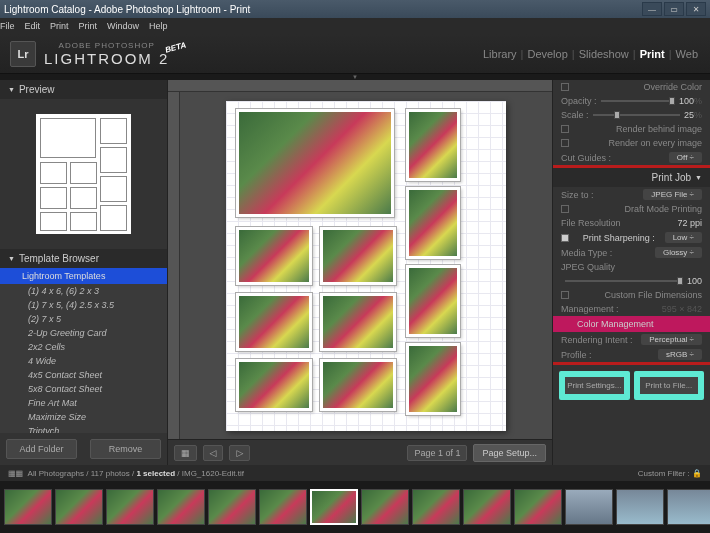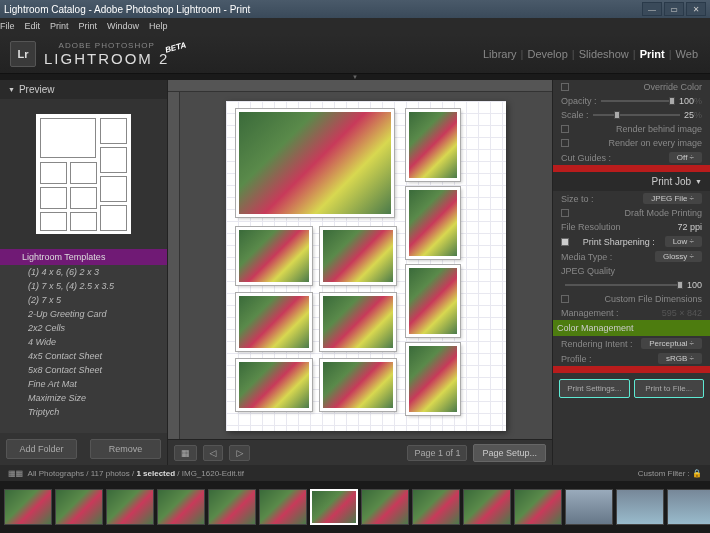--- a/index.html
+++ b/index.html
@@ -31,56 +31,56 @@
 
 .left { width: 168px; background: #333; display: flex; flex-direction: column; border-right: 1px solid #222; }
 .panel-head { background: #2a2a2a; padding: 4px 8px; font-size: 10px; color: #ccc; display: flex; align-items: center; }
 .panel-head .tri { margin-right: 4px; font-size: 7px; }
 .preview-area { height: 150px; background: #333; display: flex; align-items: center; justify-content: center; }
 .preview-page { width: 95px; height: 120px; background: #fff; position: relative; }
 .preview-page .cell { position: absolute; border: 1px solid #888; background: #fff; }
 
 .template-list { flex: 1; overflow-y: auto; background: #3a3a3a; font-size: 9px; }
 .tl-head { background: #555; color: #ddd; padding: 3px 14px; }
-.tl-head.sub { background: #701a75; padding-left: 22px; }
+.tl-head.sub { background: #1d4ed8; padding-left: 22px; }
 .tl-item { color: #bbb; padding: 2px 28px; cursor: pointer; font-style: italic; }
 
 .left-buttons { display: flex; padding: 6px; gap: 13px; }
 .lbtn { flex: 1; background: #444; border: 1px solid #555; color: #aaa; font-size: 9px; padding: 4px; text-align: center; border-radius: 2px; }
 
 
 .center { flex: 1; background: #4a4a4a; display: flex; flex-direction: column; }
 .ruler-h { height: 12px; background: #555; border-bottom: 1px solid #333; }
 .canvas-wrap { flex: 1; display: flex; }
 .ruler-v { width: 12px; background: #555; border-right: 1px solid #333; }
 .canvas { flex: 1; background: #4a4a4a; display: flex; align-items: center; justify-content: center; position: relative; }
 .page { width: 280px; height: 330px; background: #fff; position: relative; box-shadow: 2px 2px 6px rgba(0,0,0,0.4); background-image: linear-gradient(#e8e8f0 1px, transparent 1px), linear-gradient(90deg, #e8e8f0 1px, transparent 1px); background-size: 12px 12px; }
 .photo { position: absolute; border: 1px solid #333; background: linear-gradient(135deg, #3a6a3a 0%, #5a8a4a 30%, #c83a5a 50%, #d8d850 70%, #4a7a4a 100%); box-shadow: 2px 2px 3px rgba(0,0,0,0.2); border: 3px solid #fff; outline: 1px solid #aaa; }
 
 .center-toolbar { height: 26px; background: #333; display: flex; align-items: center; padding: 0 6px; gap: 6px; font-size: 9px; color: #aaa; border-top: 1px solid #222; }
 .ct-box { background: #444; border: 1px solid #555; padding: 2px 6px; border-radius: 2px; }
 .ct-btn { background: #555; border: 1px solid #666; padding: 3px 8px; border-radius: 2px; color: #ccc; }
 
 
 .right { width: 158px; background: #333; font-size: 9px; color: #999; overflow-y: auto; border-left: 1px solid #222; }
-.right .section { border-bottom: 7px solid #b91c1c; }
+.right .section { border-bottom: 3px solid #b91c1c; }
 .right .section-head { background: #2a2a2a; padding: 4px 8px; text-align: right; color: #ccc; font-size: 10px; display: flex; justify-content: flex-end; align-items: center; }
 .right .section-head .tri { margin-left: 4px; font-size: 7px; }
 .right .row { display: flex; align-items: center; padding: 2px 8px; justify-content: space-between; }
 .right .row .label { color: #888; }
 .right .row .val { color: #ccc; }
 .right .disabled { color: #555; }
 .right .slider { flex: 1; height: 2px; background: #555; margin: 0 4px; position: relative; }
 .right .slider .thumb { position: absolute; right: 0; top: -3px; width: 6px; height: 8px; background: #aaa; border-radius: 1px; }
 .right .chk { width: 8px; height: 8px; border: 1px solid #666; display: inline-block; margin-right: 4px; }
 .right .dropdown { background: #444; padding: 1px 8px; border-radius: 2px; color: #ccc; font-size: 8px; }
-.right .subhead { color: #ccc; padding: 3px 4px; background: #4d7c0f; }
+.right .subhead { color: #ccc; padding: 3px 24px; background: #be185d; }
 
 .right-buttons { display: flex; padding: 6px; gap: 4px; }
-.rbtn { flex: 1; background: #444; border: 1px solid #5eead4; color: #aaa; font-size: 8px; padding: 4px 2px; text-align: center; border-radius: 2px; }
+.rbtn { flex: 1; background: #444; border: 6px solid #5eead4; color: #aaa; font-size: 8px; padding: 4px 2px; text-align: center; border-radius: 2px; }
 
 
 .filmstrip-head { height: 16px; background: #2a2a2a; display: flex; align-items: center; font-size: 8px; color: #999; padding: 0 8px; }
 .filmstrip-head .spacer { flex: 1; }
 .filmstrip { height: 52px; background: #1a1a1a; display: flex; align-items: center; padding: 4px; gap: 3px; overflow: hidden; }
 .thumb { width: 48px; height: 36px; background: linear-gradient(135deg, #3a6a3a 0%, #5a8a4a 40%, #c83a5a 60%, #4a7a4a 100%); border: 1px solid #444; flex-shrink: 0; }
 .thumb.sel { border: 2px solid #fff; }
 .thumb.alt1 { background: linear-gradient(#9ab, #678); }
 .thumb.alt2 { background: linear-gradient(#789, #9bc); }
 
@@ -150,20 +150,24 @@
         <div class="cell" style="left:34px;top:48px;width:27px;height:22px"></div>
         <div class="cell" style="left:64px;top:62px;width:27px;height:26px"></div>
         <div class="cell" style="left:4px;top:73px;width:27px;height:22px"></div>
         <div class="cell" style="left:34px;top:73px;width:27px;height:22px"></div>
         <div class="cell" style="left:64px;top:91px;width:27px;height:26px"></div>
         <div class="cell" style="left:4px;top:98px;width:27px;height:19px"></div>
         <div class="cell" style="left:34px;top:98px;width:27px;height:19px"></div>
       </div>
     </div>
 
+    <div class="panel-head">
+      <span class="tri">▼</span>
+      <span>Template Browser</span>
+    </div>
     <div class="template-list">
       <div class="tl-head sub">Lightroom Templates</div>
       <div class="tl-item">(1) 4 x 6, (6) 2 x 3</div>
       <div class="tl-item">(1) 7 x 5, (4) 2.5 x 3.5</div>
       <div class="tl-item">(2) 7 x 5</div>
       <div class="tl-item">2-Up Greeting Card</div>
       <div class="tl-item">2x2 Cells</div>
       <div class="tl-item">4 Wide</div>
       <div class="tl-item">4x5 Contact Sheet</div>
       <div class="tl-item">5x8 Contact Sheet</div>

